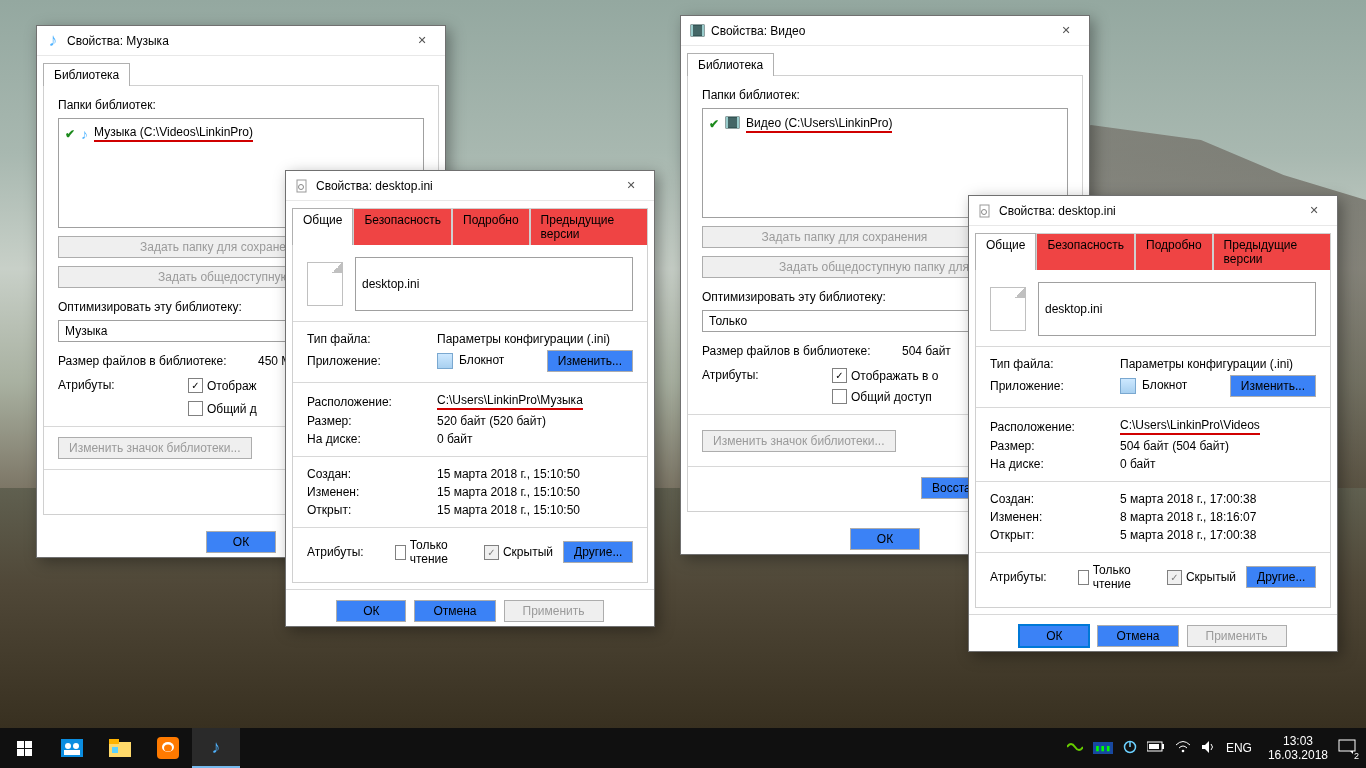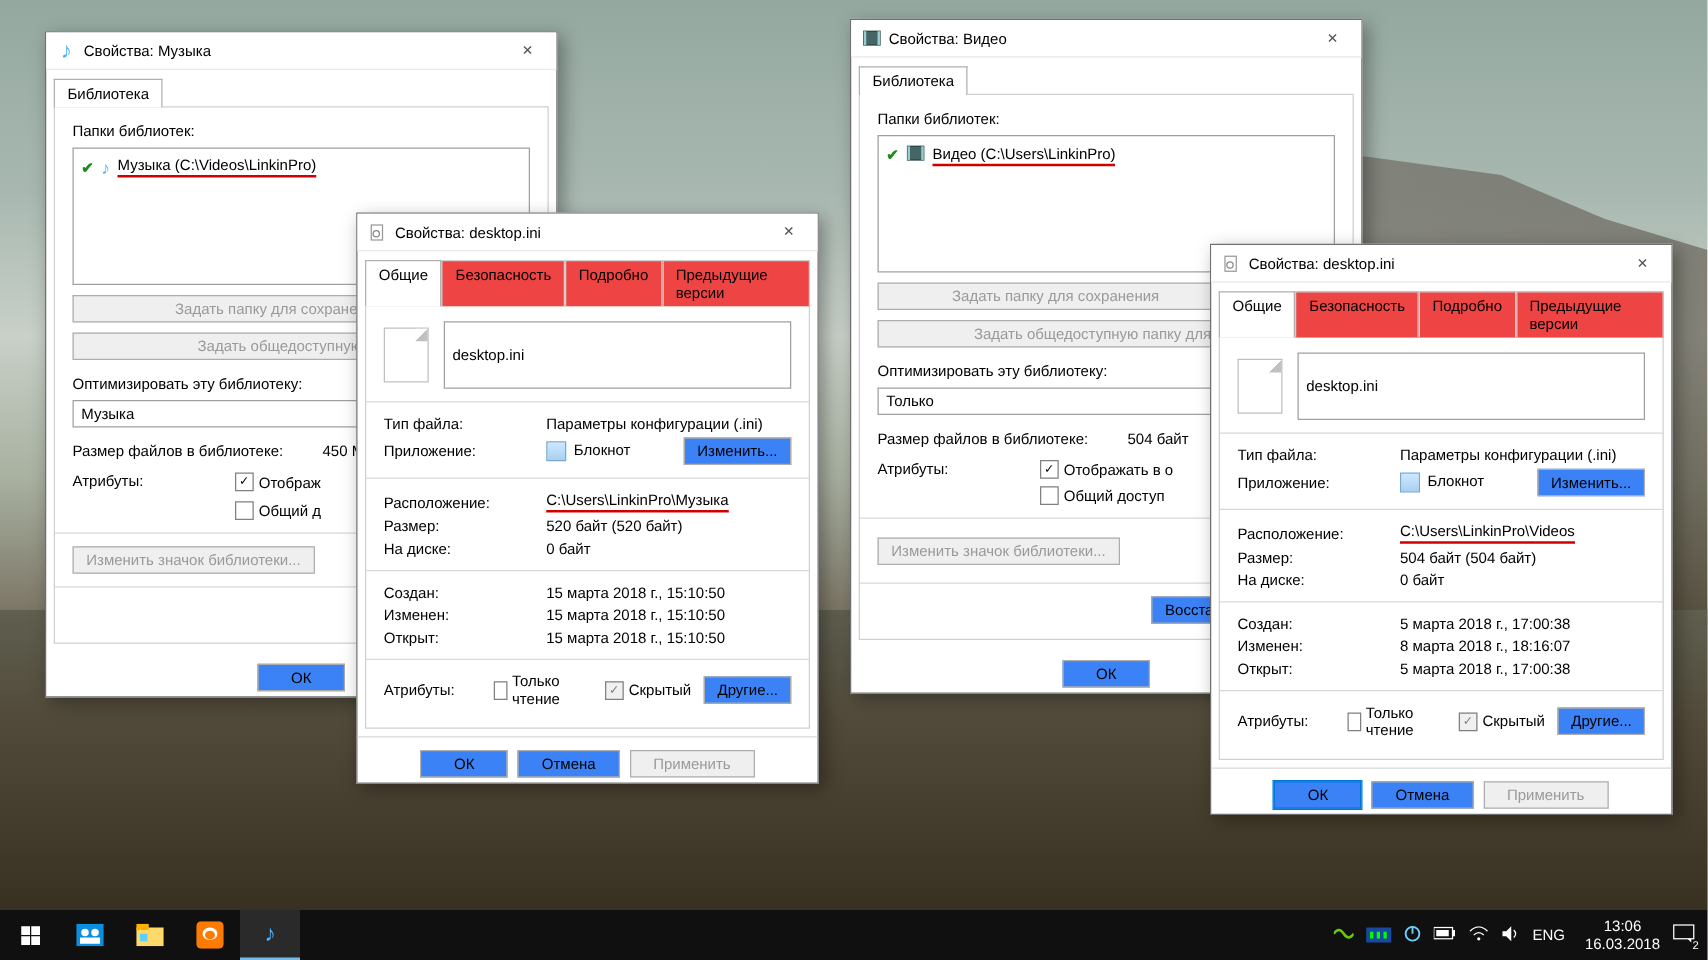--- a/index.html
+++ b/index.html
@@ -434,21 +434,21 @@
           <path d="M1 4 Q8 -3 15 4" stroke="#fff" fill="none"></path>
           <path d="M4 7 Q8 3 12 7" stroke="#fff" fill="none"></path>
           <circle cx="8" cy="10" r="1.3" fill="#fff"></circle>
         </svg></span>
     <span><svg width="15" height="14" viewBox="0 0 15 14">
           <polygon points="1,5 4,5 8,1 8,13 4,9 1,9" fill="#fff"></polygon>
           <path d="M10 4 Q13 7 10 10" stroke="#fff" fill="none"></path>
         </svg></span>
     <span>ENG</span>
     <div class="clock">
-      <div>13:06</div>
+      <div>13:03</div>
       <div>16.03.2018</div>
     </div>
     <span style="position:relative">
       <svg width="18" height="16" viewBox="0 0 18 16">
           <rect x="1" y="1" width="16" height="11" stroke="#fff" fill="none"></rect>
           <polygon points="12,12 15,12 15,15" fill="#fff"></polygon>
         </svg>
       <span style="position:absolute;right:-3px;bottom:-3px;font-size:9px;color:#fff">2</span>
     </span>
   </div>

